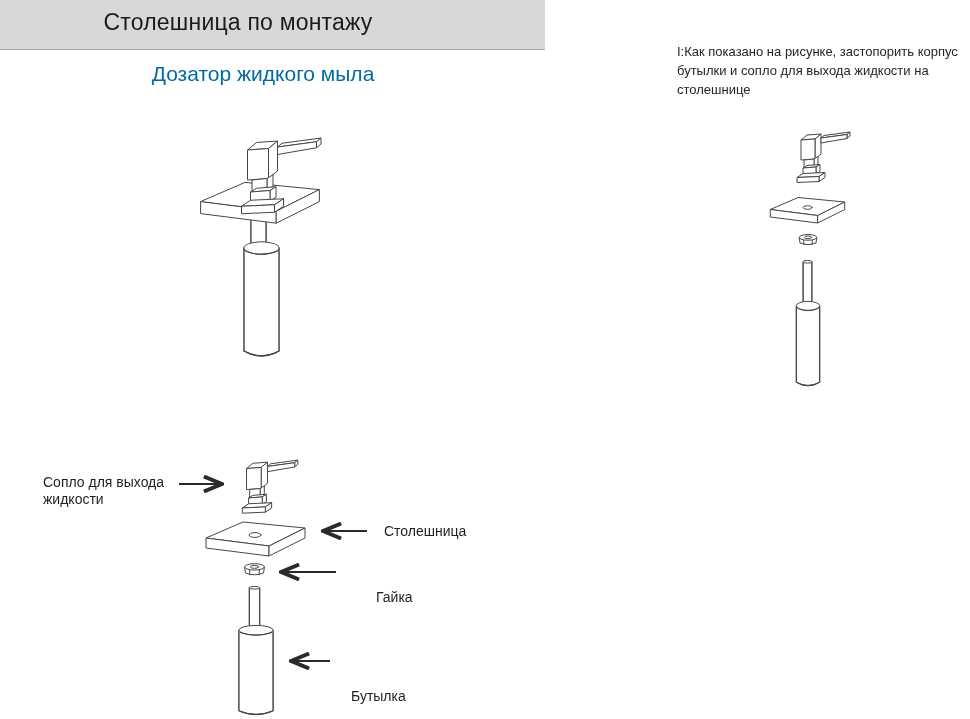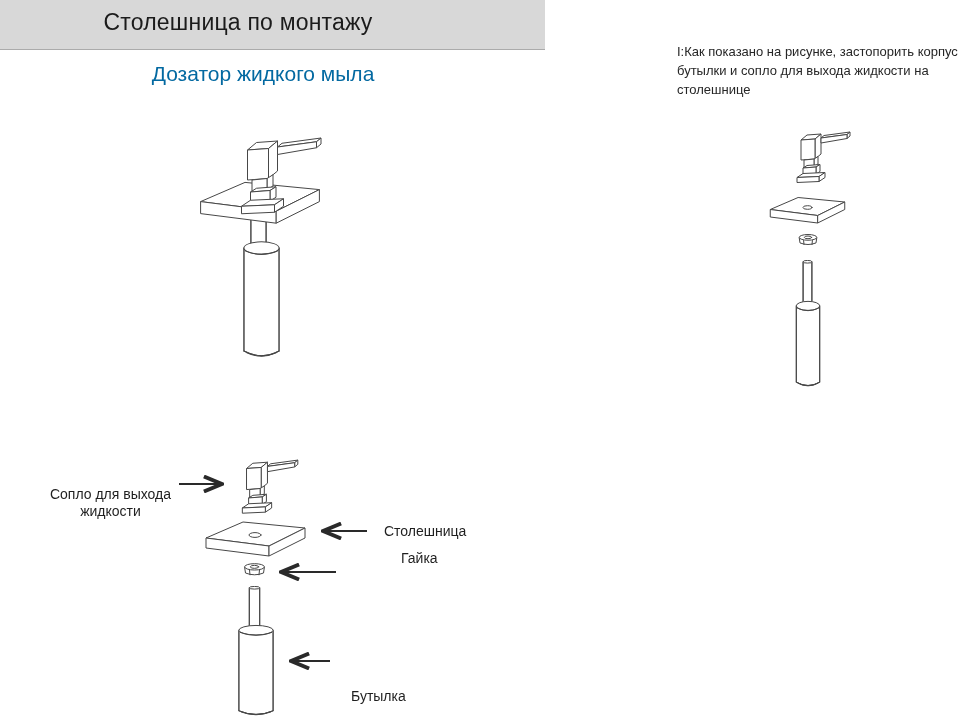--- a/index.html
+++ b/index.html
@@ -39,24 +39,24 @@
   .fig-assembled { left: 195px; top: 130px; }
   .fig-exploded  { left: 765px; top: 126px; }
   .fig-labeled   { left: 200px; top: 452px; }
   .part-label {
     position: absolute;
     font-size: 14px; line-height: 17px; color: #1f1f1f;
     white-space: nowrap;
   }
   .label-nozzle {
     left: 43px; top: 474px; width: 135px;
-    text-align: center; white-space: normal; margin-top: 12px;
+    white-space: normal;
   }
   .label-countertop { left: 384px; top: 523px; }
-  .label-nut        { left: 376px; top: 550px; margin-left: 25px; }
+  .label-nut        { left: 376px; top: 589px; }
   .label-bottle     { left: 351px; top: 688px; }
   .arrows-overlay {
     position: absolute; left: 0; top: 0;
     width: 970px; height: 719px;
     pointer-events: none;
   }
   svg path, svg ellipse, svg line, svg rect {
     vector-effect: non-scaling-stroke;
   }
   .ln { fill: #ffffff; stroke: #474747; stroke-width: 1; stroke-linejoin: round; }

